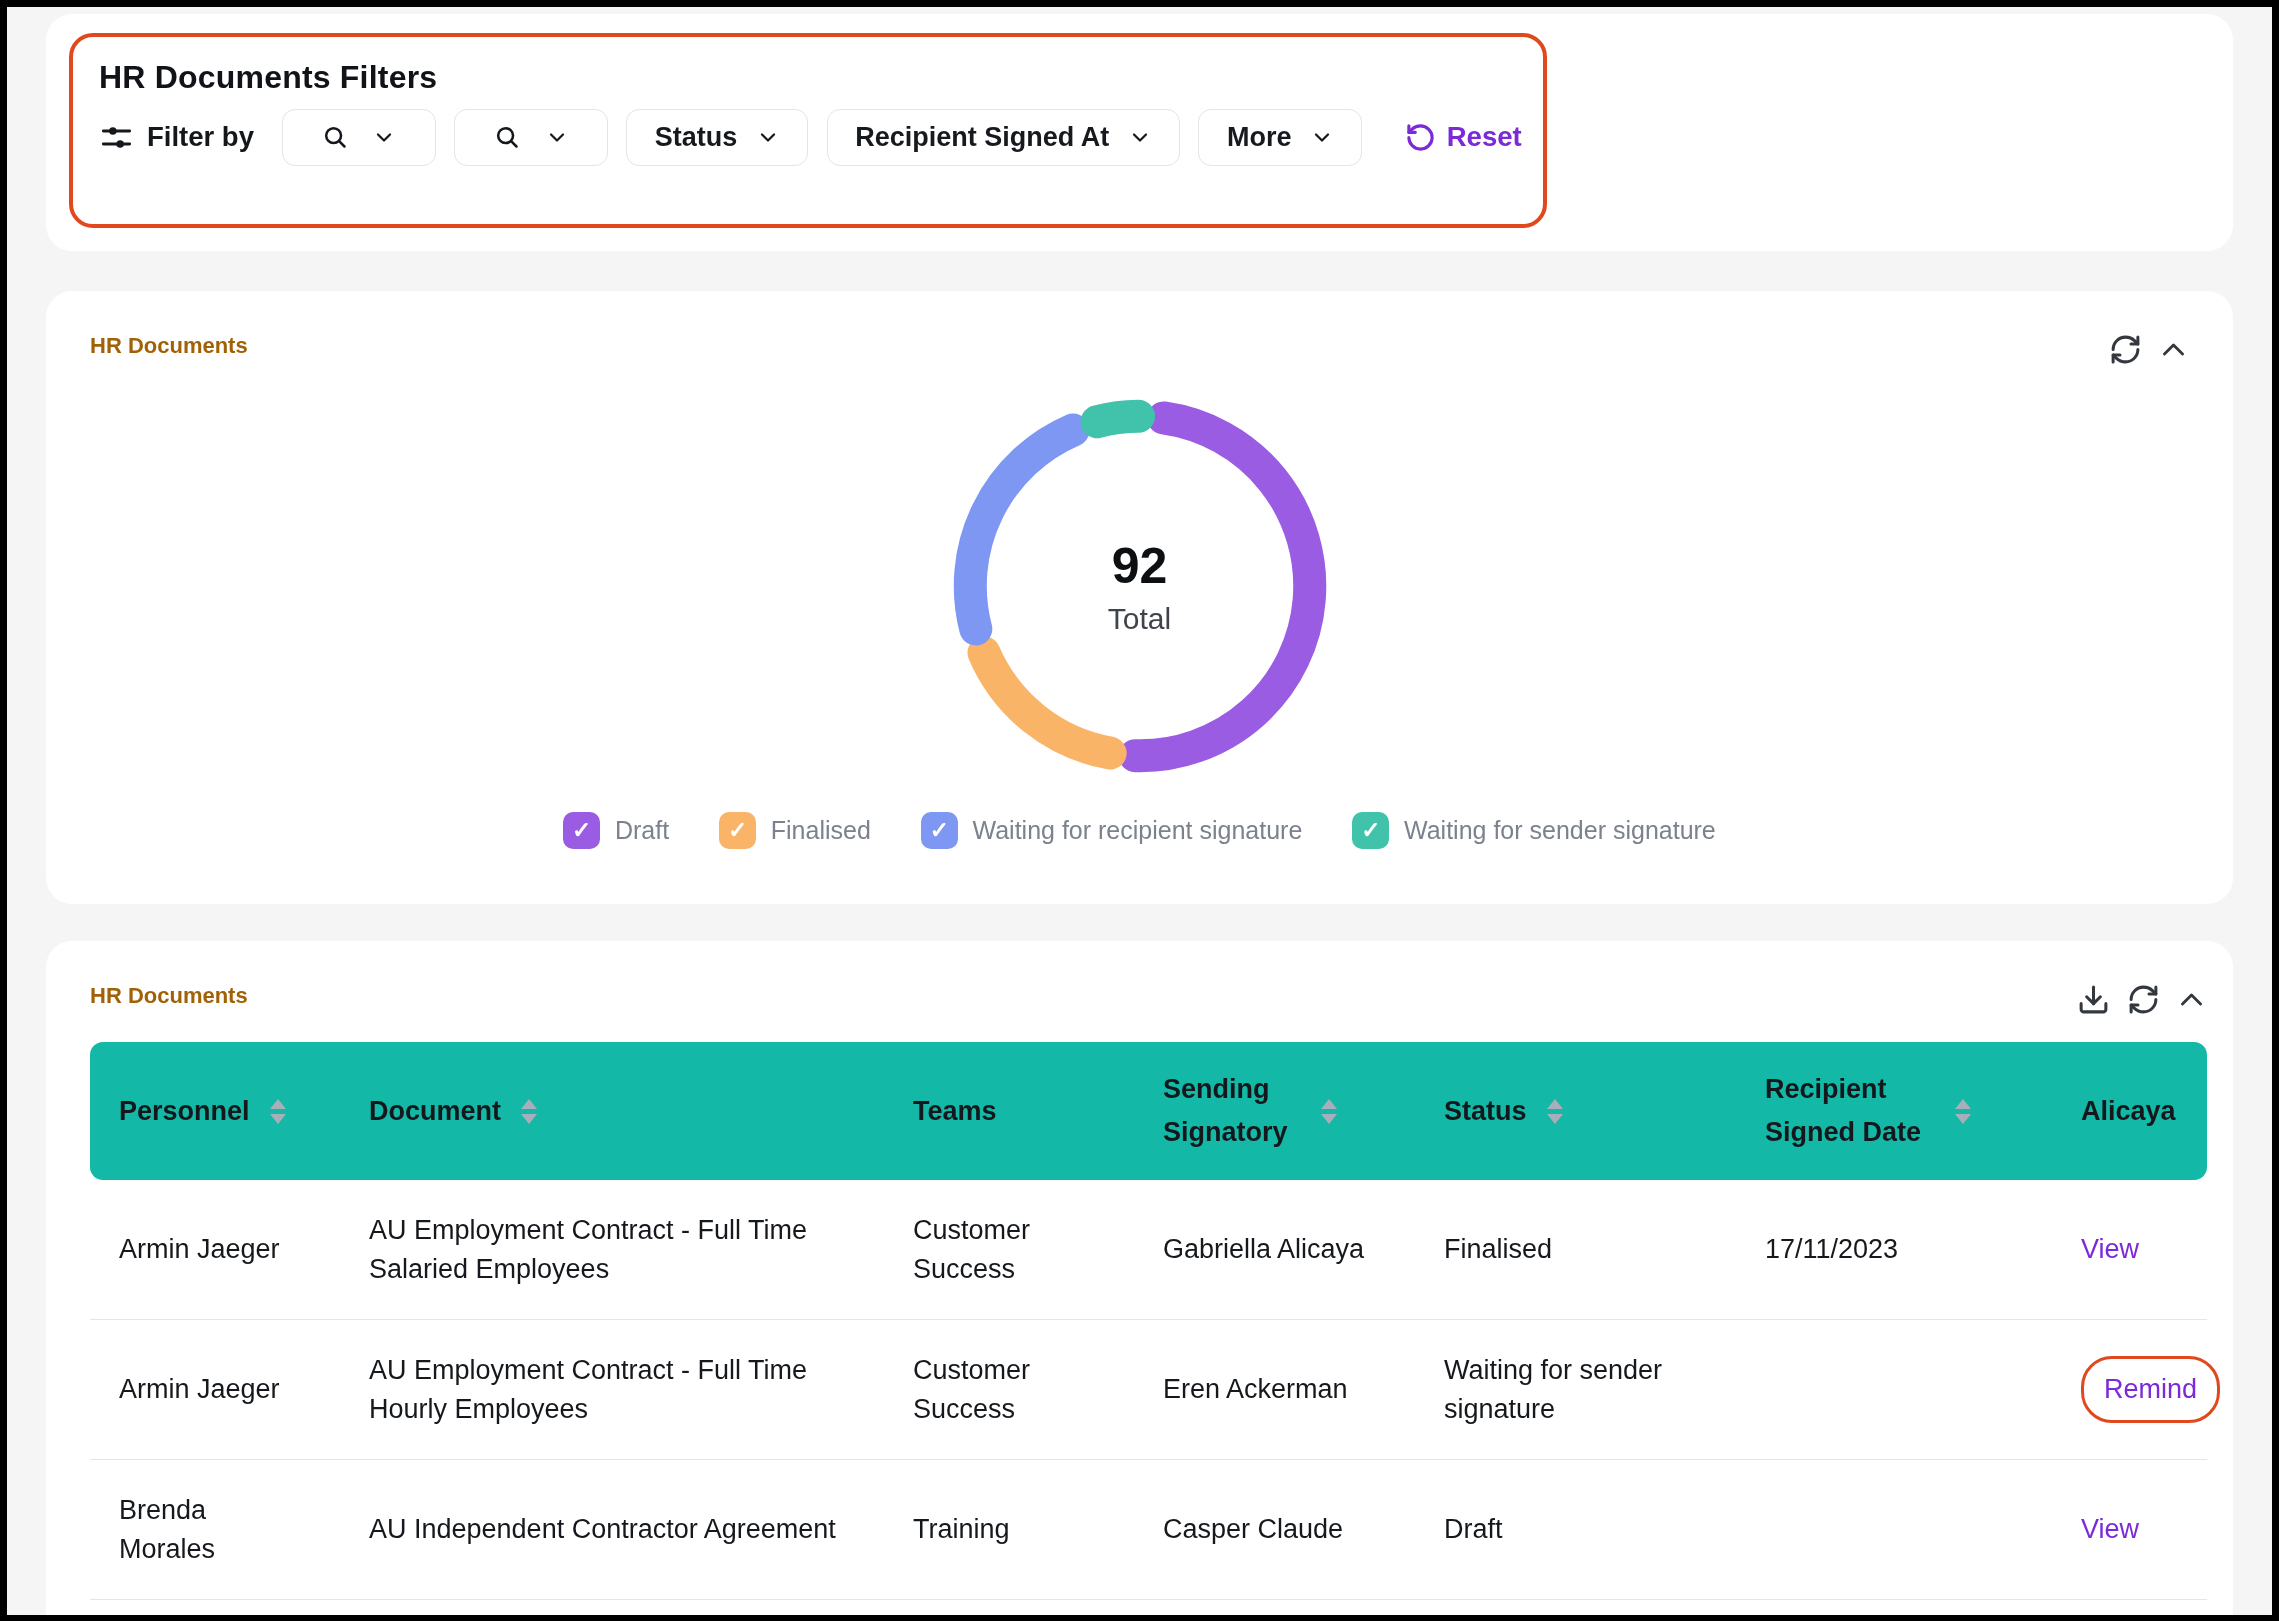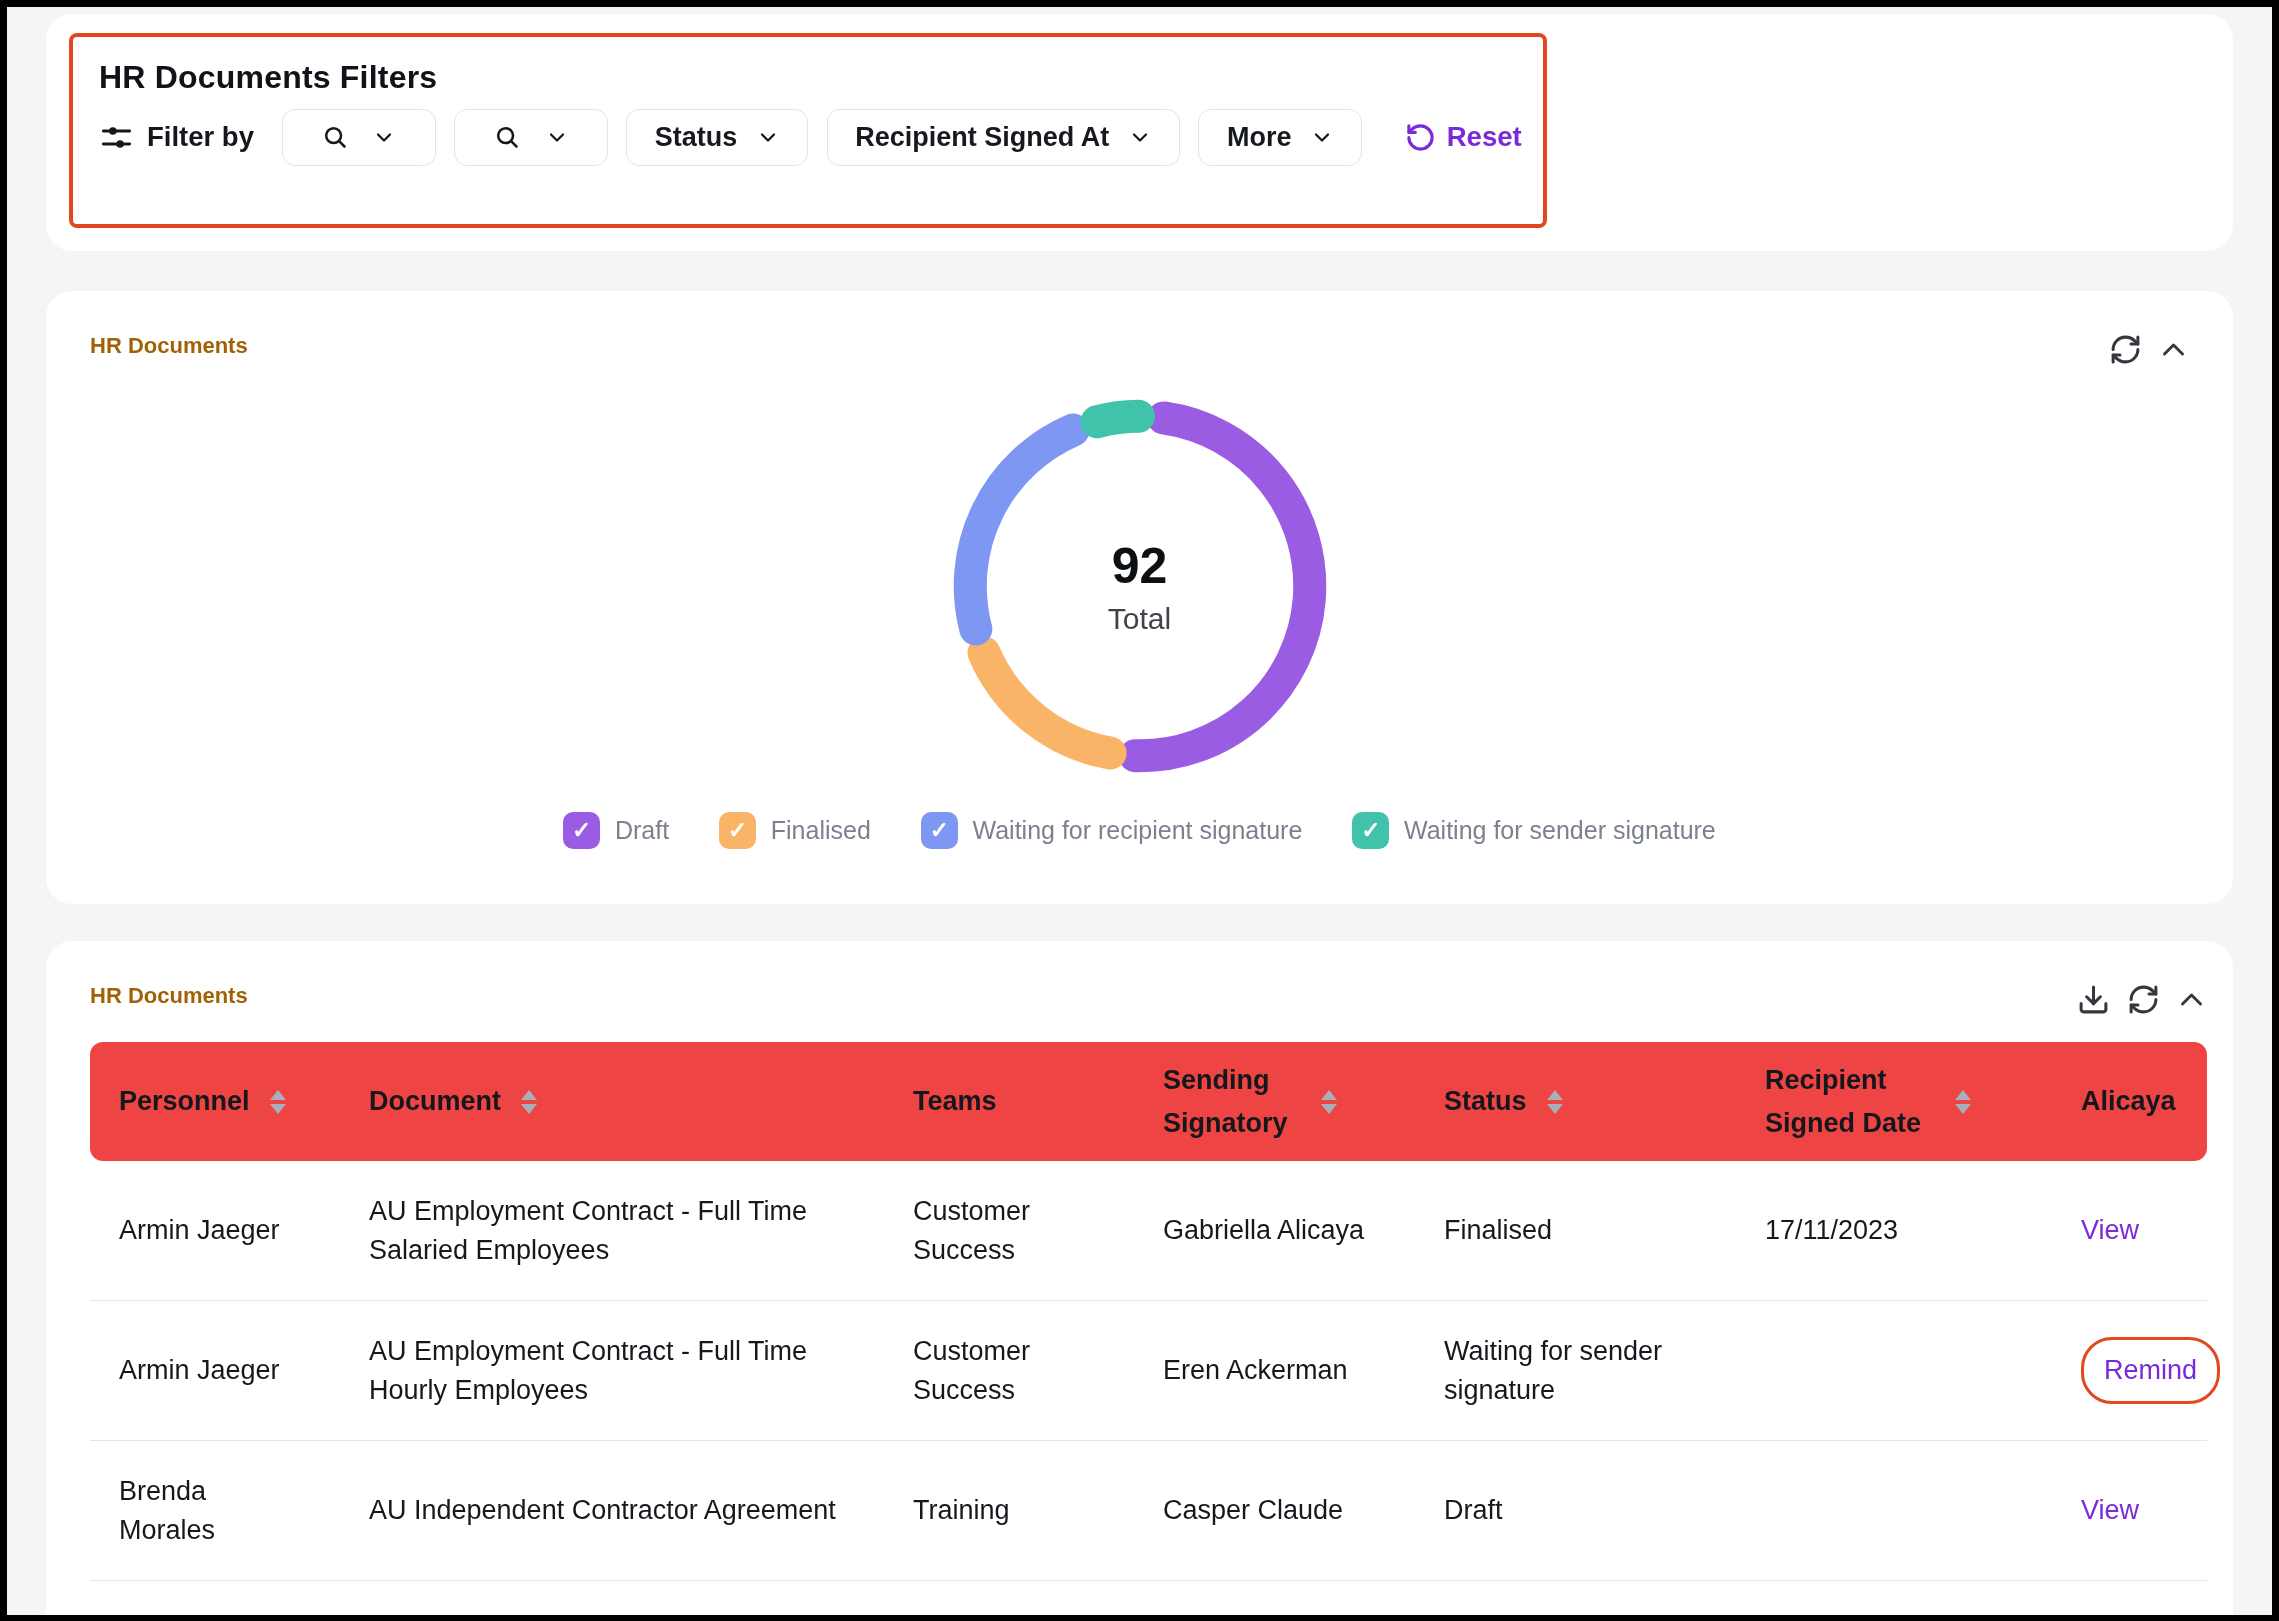--- a/index.html
+++ b/index.html
@@ -16,21 +16,21 @@
     border-radius: 26px;
     margin: 0 39px;
   }
   
   .filters-card { margin-top: 7.3px; height: 237px; padding: 18.4px 0 0 0; }
   .annotation-box {
     margin-left: 23px;
     width: 1478px;
     height: 195px;
     border: 4.6px solid #e2481d;
-    border-radius: 8px;
+    border-radius: 24px;
     padding: 22px 0 0 26px;
   }
   .filters-title { font-size: 32px; font-weight: 700; color: #101317; letter-spacing: 0.2px; }
   .filter-row { display: flex; align-items: center; margin-top: 13px; gap: 18.4px; }
   .filter-by { display: flex; align-items: center; gap: 13px; margin-right: 9.2px; }
   .filter-by span { font-size: 27.5px; font-weight: 700; }
   .btn {
     height: 57px;
     background: #fff;
     border: 1.8px solid #e4e4e7;
@@ -76,23 +76,23 @@
   }
   .legend-label { font-size: 25px; color: #7b828d; }
   
   .table-card { margin-top: 37px; height: 845px; padding: 42px 26px 0 44px; }
   .table { margin-top: 26px; }
   .tgrid {
     display: grid;
     grid-template-columns: 250px 544px 250px 281px 321px 316px 1fr;
   }
   .thead {
-    background: #ef4444;
+    background: #14b8a6;
     border-radius: 13px;
-    height: 119px;
+    height: 138px;
     align-items: center;
     font-weight: 700;
     font-size: 27px;
     color: #14171b;
   }
   .th { display: flex; align-items: center; gap: 20px; padding-left: 29px; line-height: 1.6; }
   .th .lbl-narrow { max-width: 138px; }
   .th .lbl-med { max-width: 170px; }
   .sort { display: inline-flex; flex-direction: column; gap: 4.6px; cursor: pointer; }
   .sort i { display: block; width: 0; height: 0; border-left: 8.3px solid transparent; border-right: 8.3px solid transparent; }

